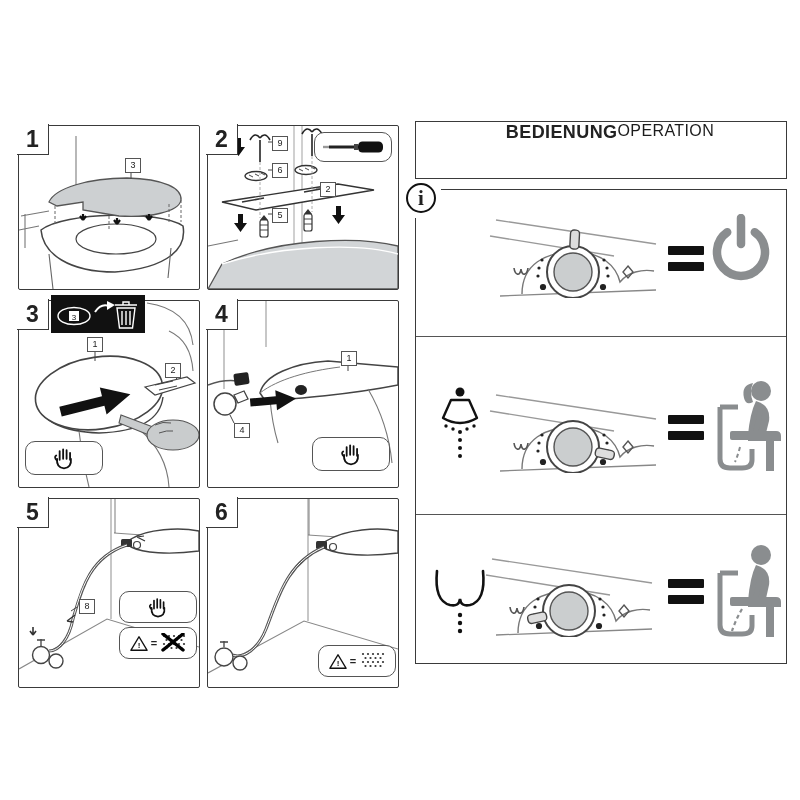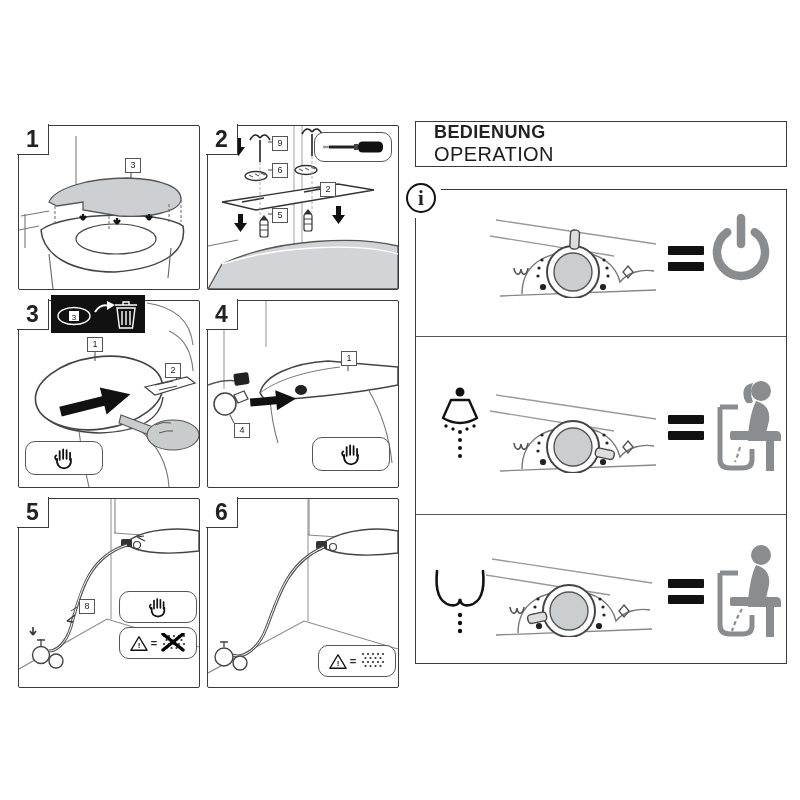--- a/index.html
+++ b/index.html
@@ -14,25 +14,25 @@
         font-weight:bold;font-size:23px;}
   .art{position:absolute;left:0;top:0;width:100%;height:100%;}
   .plabel{position:absolute;min-width:12px;height:13px;padding:0 1px;background:#fff;
           border:1px solid #555;font-size:9px;line-height:1;
           display:flex;align-items:center;justify-content:center;z-index:4;}
   .roundbox{position:absolute;border:1.5px solid #555;border-radius:10px;background:#fff;
             display:flex;align-items:center;justify-content:center;gap:3px;z-index:4;}
   .banner{position:absolute;background:#111;z-index:3;}
 
   
-  .hdrbox{position:absolute;left:415px;top:121px;width:372px;height:46px;
+  .hdrbox{position:absolute;left:415px;top:121px;width:372px;height:58px;
           border:1.7px solid #3a3a3a;background:#fff;box-sizing:border-box;
-          display:flex;flex-direction:column;justify-content:center;padding-left:18px;}
+          display:flex;flex-direction:row;justify-content:center;padding-left:18px;}
   .hdr-de{font-weight:bold;font-size:18px;letter-spacing:.4px;}
-  .hdr-en{font-size:20px;letter-spacing:.4px;color:#1c1c1c;}
+  .hdr-en{font-size:16px;letter-spacing:.4px;color:#1c1c1c;}
   .bigbox{position:absolute;left:415px;top:189px;width:372px;height:475px;
           border:1.7px solid #3a3a3a;background:#fff;box-sizing:border-box;}
   .oprow{position:relative;width:100%;box-sizing:border-box;}
   .oprow + .oprow{border-top:1.5px solid #555;}
   .infopatch{position:absolute;left:401px;top:182px;width:40px;height:36px;background:#fff;z-index:5;}
   .infoicon{position:absolute;left:406px;top:183px;width:30px;height:30px;border:2.6px solid #111;
             border-radius:50%;background:#fff;z-index:6;box-sizing:border-box;
             display:flex;align-items:center;justify-content:center;
             font-family:"Liberation Serif",serif;font-weight:bold;font-size:21px;}
   .abs{position:absolute;}

